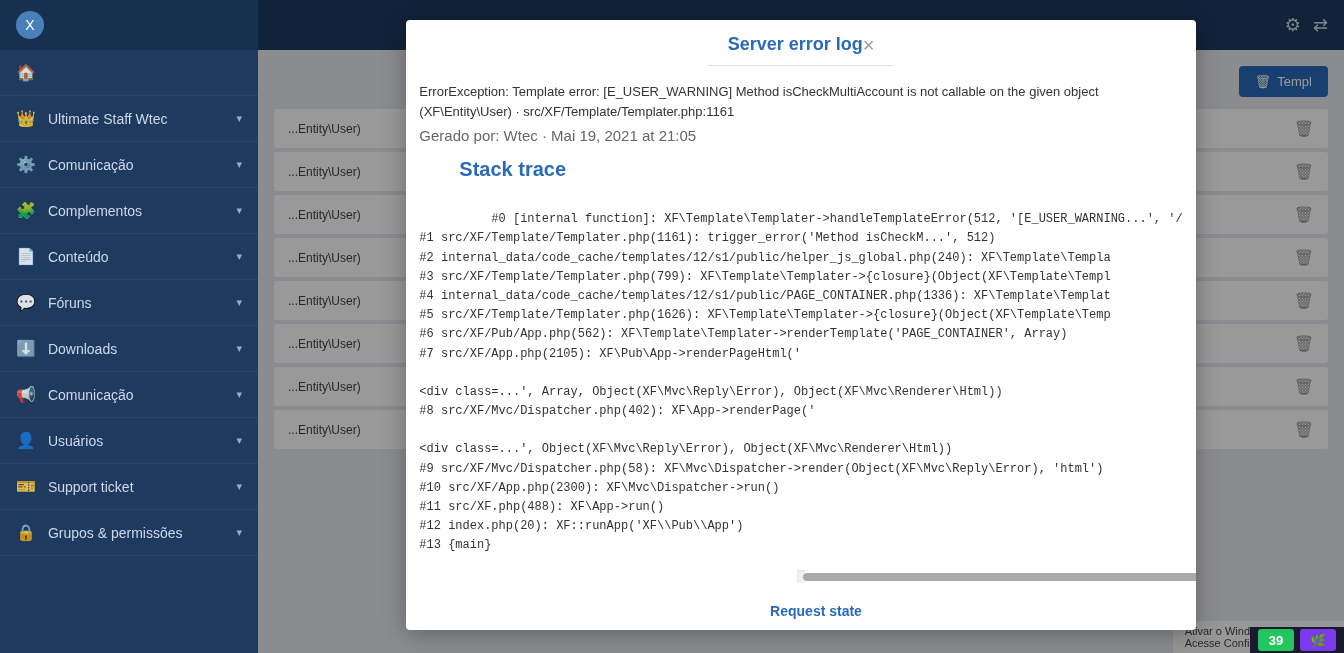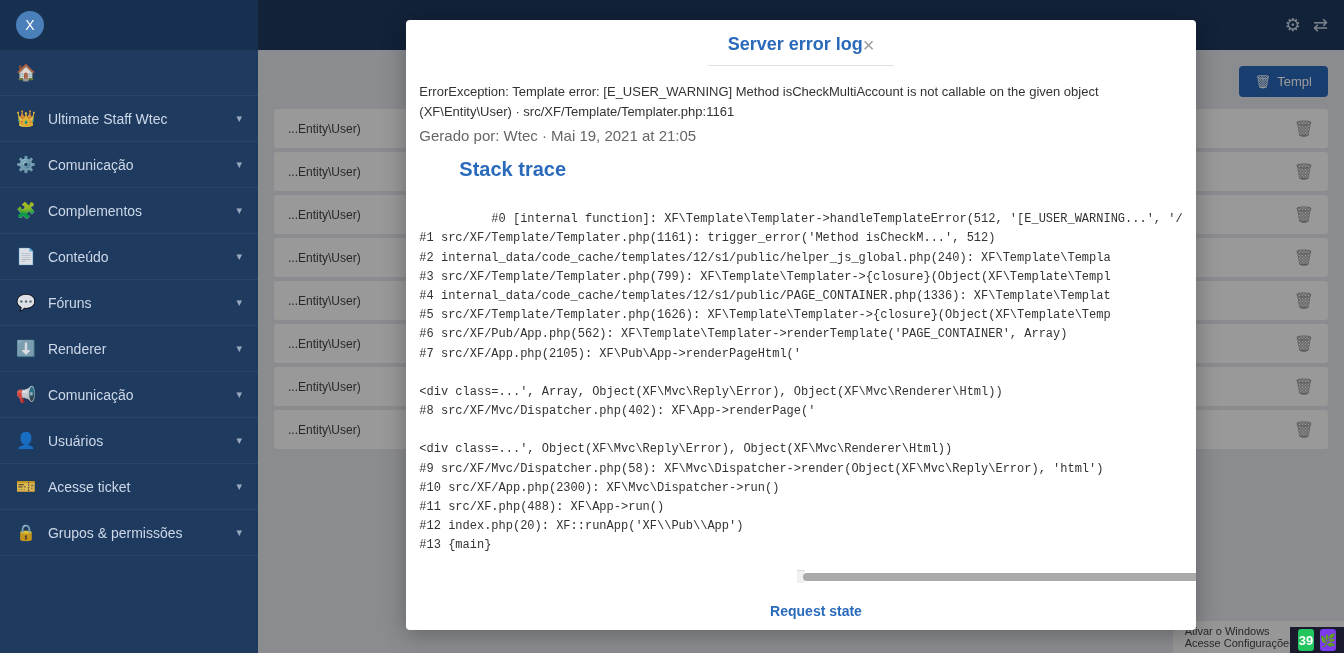--- a/index.html
+++ b/index.html
@@ -228,21 +228,21 @@
       bottom: 0;
       right: 0;
       background: #1a1a2e;
       display: flex;
       align-items: center;
       padding: 2px 8px;
       gap: 6px;
       z-index: 999;
     }
     .taskbar-item {
-      width: 16px; height: 22px;
+      width: 36px; height: 22px;
       border-radius: 3px;
       display: flex;
       align-items: center;
       justify-content: center;
       font-size: 13px;
       font-weight: bold;
     }
     .taskbar-green { background: #22c55e; color: #fff; }
     .taskbar-purple { background: #7c3aed; color: #fff; }
   </style>
@@ -296,21 +296,21 @@
     <div class="sidebar-item-left">
       <span class="sidebar-item-icon">💬</span>
       <span>Fóruns</span>
     </div>
     <span class="chevron">▾</span>
   </div>
 
   <div class="sidebar-item">
     <div class="sidebar-item-left">
       <span class="sidebar-item-icon">⬇️</span>
-      <span>Renderer</span>
+      <span>Downloads</span>
     </div>
     <span class="chevron">▾</span>
   </div>
 
   <div class="sidebar-item">
     <div class="sidebar-item-left">
       <span class="sidebar-item-icon">📢</span>
       <span>Comunicação</span>
     </div>
     <span class="chevron">▾</span>
@@ -320,21 +320,21 @@
     <div class="sidebar-item-left">
       <span class="sidebar-item-icon">👤</span>
       <span>Usuários</span>
     </div>
     <span class="chevron">▾</span>
   </div>
 
   <div class="sidebar-item">
     <div class="sidebar-item-left">
       <span class="sidebar-item-icon">🎫</span>
-      <span>Acesse ticket</span>
+      <span>Support ticket</span>
     </div>
     <span class="chevron">▾</span>
   </div>
 
   <div class="sidebar-item">
     <div class="sidebar-item-left">
       <span class="sidebar-item-icon">🔒</span>
       <span>Grupos &amp; permissões</span>
     </div>
     <span class="chevron">▾</span>

